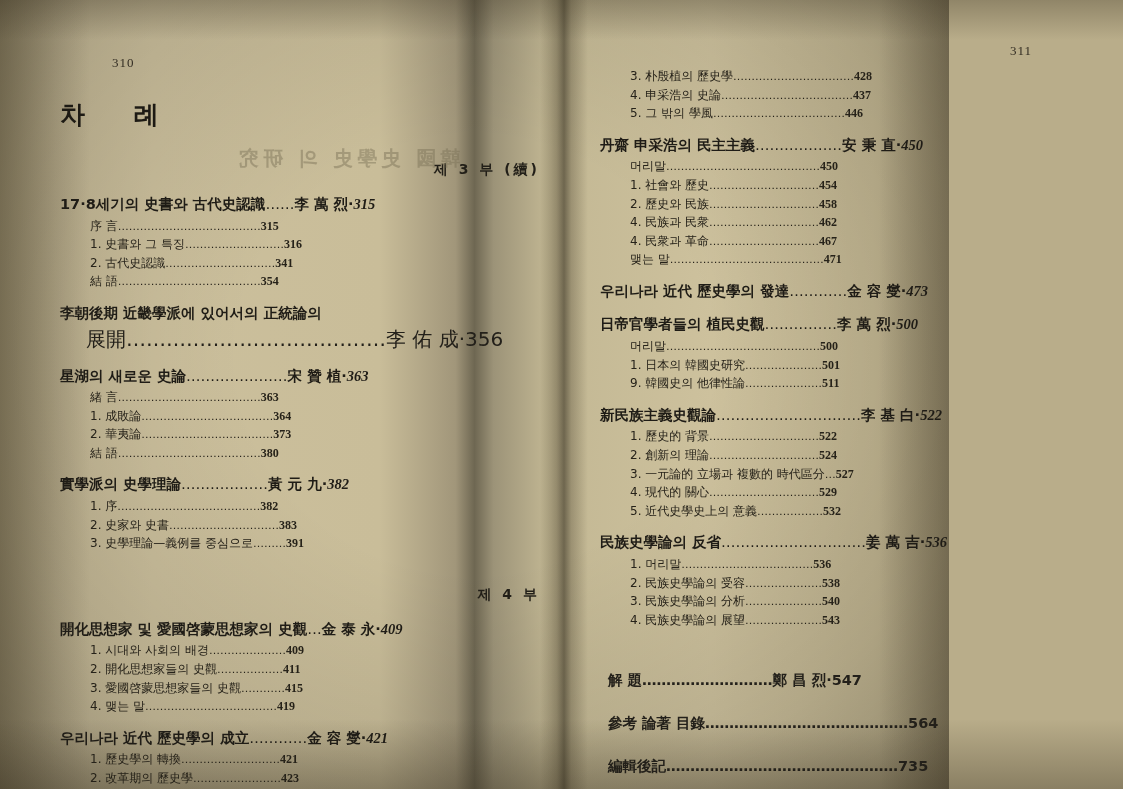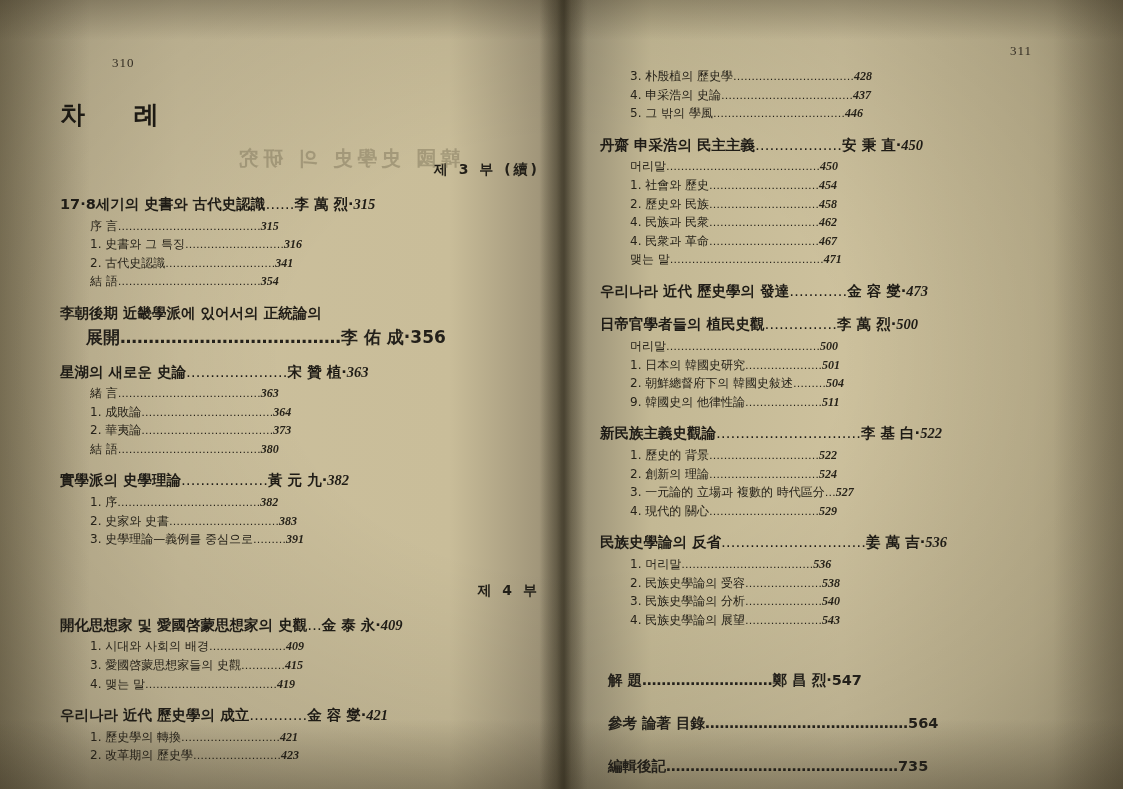--- a/index.html
+++ b/index.html
@@ -8,21 +8,21 @@
   }
   body {
     width: 1123px;
     height: 789px;
     overflow: hidden;
     font-family: "DejaVu Sans", sans-serif;
     background: #b9ad8a;
   }
   .page-scan {
     position: relative;
-    width: 1123px;
+    width: 949px;
     height: 789px;
     background:
       radial-gradient(ellipse at 50% 45%, rgba(0,0,0,0.00) 35%, rgba(0,0,0,0.10) 75%, rgba(0,0,0,0.22) 100%),
       linear-gradient(90deg, #b4a884 0%, #c2b694 6%, #cbbf9c 16%, #c9bd99 40%, #a1967a 48%, #6e6752 50%, #9c9378 52%, #c3b894 58%, #cdc19d 75%, #c0b490 92%, #ab9f7d 100%);
   }
   
   .gutter {
     position: absolute;
     left: 540px;
     top: 0;
@@ -106,38 +106,37 @@
   }
   .entry .author {
     font-weight: bold;
   }
   .entry .pg {
     font-family: "Liberation Serif", serif;
     font-style: italic;
     font-weight: bold;
   }
   .entry-cont {
-    font-size: 17px;
+    font-size: 20px;
     margin: -2px 0 4px 26px;
     white-space: nowrap;
-    font-weight: bold;
+    font-weight: normal;
   }
 
   .sub {
     position: relative;
     font-size: 12px;
     line-height: 1.3;
     margin: 3px 0 3px 30px;
     white-space: nowrap;
     color: #262219;
   }
   .sub .dots { font-size: 11px; }
   .sub .pg {
     font-family: "Liberation Serif", serif;
-    font-style: italic;
     font-weight: bold;
     font-size: 12px;
     text-align: right;
   }
 
   .tail {
     font-size: 14.5px;
     margin: 24px 0 4px 8px;
     white-space: nowrap;
     font-weight: bold;
@@ -205,20 +204,21 @@
     <div class="sub"><span>1. 序</span><span class="dots">…………………………………</span><span class="pg">382</span></div>
     <div class="sub"><span>2. 史家와 史書</span><span class="dots">…………………………</span><span class="pg">383</span></div>
     <div class="sub"><span>3. 史學理論—義例를 중심으로</span><span class="dots">………</span><span class="pg">391</span></div>
 
     <div class="part-head part-head-2">제 4 부</div>
 
     <div class="entry">
       <span>開化思想家 및 愛國啓蒙思想家의 史觀</span><span class="dots">…</span><span class="author">金 泰 永</span><span>·</span><span class="pg">409</span>
     </div>
     <div class="sub"><span>1. 시대와 사회의 배경</span><span class="dots">…………………</span><span class="pg">409</span></div>
+    <div class="sub"><span>2. 開化思想家들의 史觀</span><span class="dots">………………</span><span class="pg">411</span></div>
     <div class="sub"><span>3. 愛國啓蒙思想家들의 史觀</span><span class="dots">…………</span><span class="pg">415</span></div>
     <div class="sub"><span>4. 맺는 말</span><span class="dots">………………………………</span><span class="pg">419</span></div>
 
     <div class="entry">
       <span>우리나라 近代 歷史學의 成立</span><span class="dots">…………</span><span class="author">金 容 燮</span><span>·</span><span class="pg">421</span>
     </div>
     <div class="sub"><span>1. 歷史學의 轉換</span><span class="dots">………………………</span><span class="pg">421</span></div>
     <div class="sub"><span>2. 改革期의 歷史學</span><span class="dots">……………………</span><span class="pg">423</span></div>
   </div>
 
@@ -243,30 +243,30 @@
 
     <div class="entry">
       <span>우리나라 近代 歷史學의 發達</span><span class="dots">…………</span><span class="author">金 容 燮</span><span>·</span><span class="pg">473</span>
     </div>
 
     <div class="entry">
       <span>日帝官學者들의 植民史觀</span><span class="dots">……………</span><span class="author">李 萬 烈</span><span>·</span><span class="pg">500</span>
     </div>
     <div class="sub"><span>머리말</span><span class="dots">……………………………………</span><span class="pg">500</span></div>
     <div class="sub"><span>1. 日本의 韓國史研究</span><span class="dots">…………………</span><span class="pg">501</span></div>
-    <div class="sub"><span>2. 朝鮮總督府下의 韓國史敍述</span><span class="dots">………</span><span class="pg">504</span></div>
     <div class="sub"><span>9. 韓國史의 他律性論</span><span class="dots">…………………</span><span class="pg">511</span></div>
 
     <div class="entry">
       <span>新民族主義史觀論</span><span class="dots">…………………………</span><span class="author">李 基 白</span><span>·</span><span class="pg">522</span>
     </div>
     <div class="sub"><span>1. 歷史的 背景</span><span class="dots">…………………………</span><span class="pg">522</span></div>
     <div class="sub"><span>2. 創新의 理論</span><span class="dots">…………………………</span><span class="pg">524</span></div>
     <div class="sub"><span>3. 一元論的 立場과 複數的 時代區分</span><span class="dots">…</span><span class="pg">527</span></div>
     <div class="sub"><span>4. 現代的 關心</span><span class="dots">…………………………</span><span class="pg">529</span></div>
+    <div class="sub"><span>5. 近代史學史上의 意義</span><span class="dots">………………</span><span class="pg">532</span></div>
 
     <div class="entry">
       <span>民族史學論의 反省</span><span class="dots">…………………………</span><span class="author">姜 萬 吉</span><span>·</span><span class="pg">536</span>
     </div>
     <div class="sub"><span>1. 머리말</span><span class="dots">………………………………</span><span class="pg">536</span></div>
     <div class="sub"><span>2. 民族史學論의 受容</span><span class="dots">…………………</span><span class="pg">538</span></div>
     <div class="sub"><span>3. 民族史學論의 分析</span><span class="dots">…………………</span><span class="pg">540</span></div>
     <div class="sub"><span>4. 民族史學論의 展望</span><span class="dots">…………………</span><span class="pg">543</span></div>
 
     <div class="spacer-16"></div>

